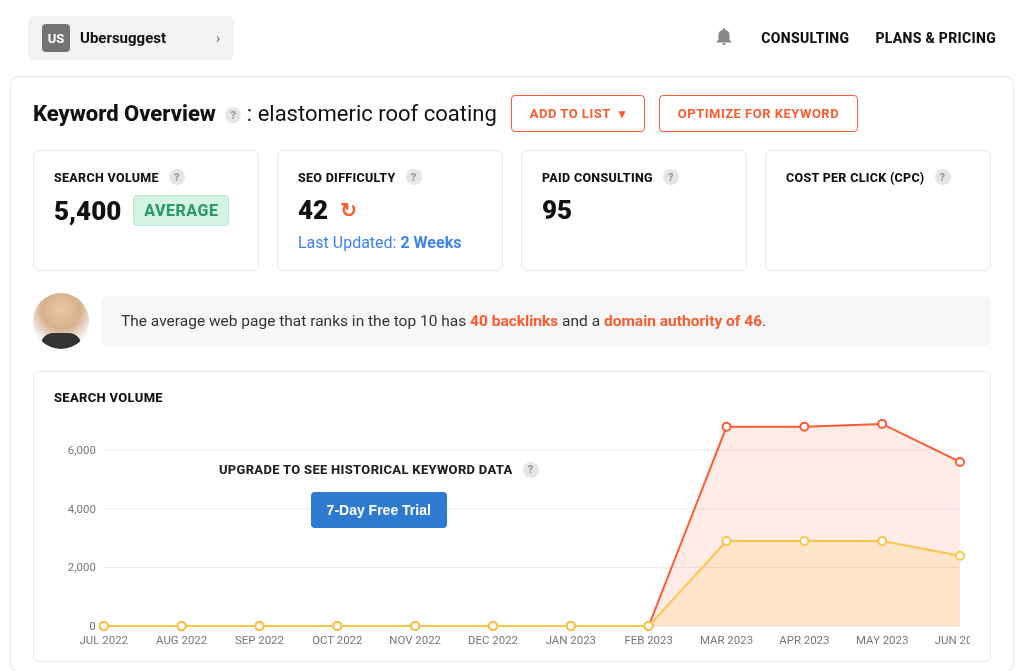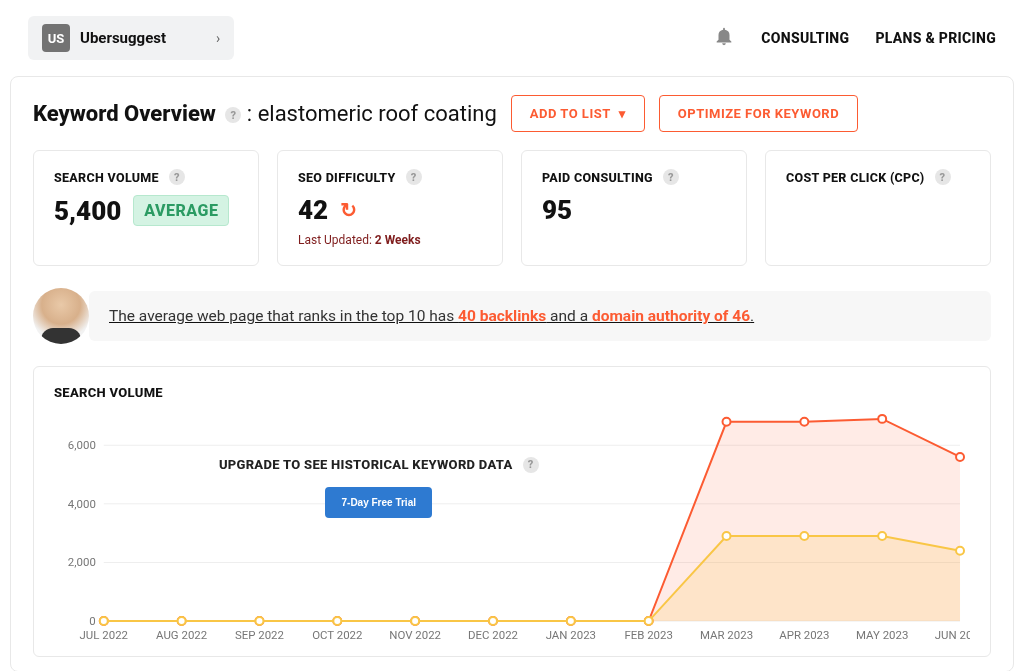--- a/index.html
+++ b/index.html
@@ -18,40 +18,40 @@
   .title .light { font-weight: 400; }
   .help { display: inline-flex; width: 16px; height: 16px; border-radius: 50%; background: #e6e6e6; color: #999; font-size: 11px; align-items: center; justify-content: center; margin-left: 4px; vertical-align: middle; }
   .btn { font-weight: 700; font-size: 13px; letter-spacing: .5px; padding: 10px 18px; border-radius: 4px; cursor: pointer; display: inline-flex; align-items: center; gap: 8px; }
   .btn-outline { border: 1.5px solid #fc5b32; color: #fc5b32; background: #fff; }
   .metrics { display: flex; gap: 18px; margin-bottom: 22px; }
   .card { flex: 1; border: 1px solid #e8e8e8; border-radius: 6px; padding: 18px 20px; min-height: 110px; }
   .card-label { font-size: 12.5px; font-weight: 800; letter-spacing: .3px; display: flex; align-items: center; gap: 6px; margin-bottom: 10px; }
   .card-value { font-size: 26px; font-weight: 900; display: flex; align-items: center; gap: 12px; }
   .avg-badge { background: #d4f3e3; color: #2b9b63; border: 1px solid #b6e8ce; font-size: 16px; font-weight: 800; letter-spacing: .5px; padding: 5px 10px; border-radius: 4px; }
   .refresh { color: #fc5b32; font-size: 20px; cursor: pointer; }
-  .last-updated { font-size: 12px; color: #7f1d1d; margin-top: 8px; }
+  .last-updated { font-size: 16px; color: #3b82f6; margin-top: 8px; }
   .last-updated b { font-weight: 700; }
-  .tip-row { display: flex; align-items: center; gap: 0; margin-bottom: 22px; text-decoration: underline; }
+  .tip-row { display: flex; align-items: center; gap: 12px; margin-bottom: 22px; }
   .avatar { width: 56px; height: 56px; border-radius: 50%; background: radial-gradient(circle at 50% 30%, #e9c9a8 0%, #d8b08b 40%, #f2f2f2 70%); flex-shrink: 0; position: relative; overflow: hidden; }
   .avatar::after { content:""; position:absolute; bottom:-8px; left:8px; right:8px; height:24px; background:#333; border-radius:12px 12px 0 0; }
   .tip-bar { flex: 1; background: #f7f7f7; border-radius: 6px; padding: 16px 20px; font-size: 15.5px; color: #333; }
   .tip-bar .hl { color: #fc5b32; font-weight: 700; }
   .chart-box { border: 1px solid #e8e8e8; border-radius: 6px; padding: 18px 20px 10px 20px; }
   .chart-head { display: flex; align-items: center; justify-content: space-between; margin-bottom: 6px; }
   .chart-title { font-size: 13px; font-weight: 800; letter-spacing: .3px; }
   .legend { display: flex; gap: 26px; font-size: 13px; }
   .legend-item { display: flex; align-items: center; gap: 8px; cursor: pointer; }
   .swatch { width: 14px; height: 14px; border-radius: 2px; }
   .sw-mobile { background: #fc5b32; }
   .sw-desktop { background: #f9c646; }
   .chart-area { position: relative; height: 240px; }
   .chart-area svg { position: absolute; inset: 0; }
   .upgrade { position: absolute; left: 18%; top: 20%; text-align: center; }
   .upgrade-label { font-size: 13px; font-weight: 800; letter-spacing: .3px; color: #222; display: inline-flex; align-items: center; gap: 6px; }
-  .btn-blue { background: #2e7ad1; color: #fff; border: none; margin-top: 14px; font-size: 10px; font-weight: 600; padding: 10px 16px; border-radius: 4px; cursor: pointer; }
+  .btn-blue { background: #2e7ad1; color: #fff; border: none; margin-top: 14px; font-size: 14px; font-weight: 600; padding: 10px 16px; border-radius: 4px; cursor: pointer; }
   .ytick { font-size: 11.5px; fill: #777; text-anchor: end; }
   .xtick { font-size: 11.5px; fill: #777; text-anchor: middle; }
   .grid { stroke: #eee; stroke-width: 1; }
   .line-mobile { stroke: #fc5b32; stroke-width: 2; fill: none; }
   .line-desktop { stroke: #f9c646; stroke-width: 2; fill: none; }
   .area-mobile { fill: rgba(252,91,50,.12); }
   .area-desktop { fill: rgba(249,198,70,.18); }
   .pt-mobile { fill: #fff; stroke: #fc5b32; stroke-width: 2; }
   .pt-desktop { fill: #fff; stroke: #f9c646; stroke-width: 2; }
 </style>

